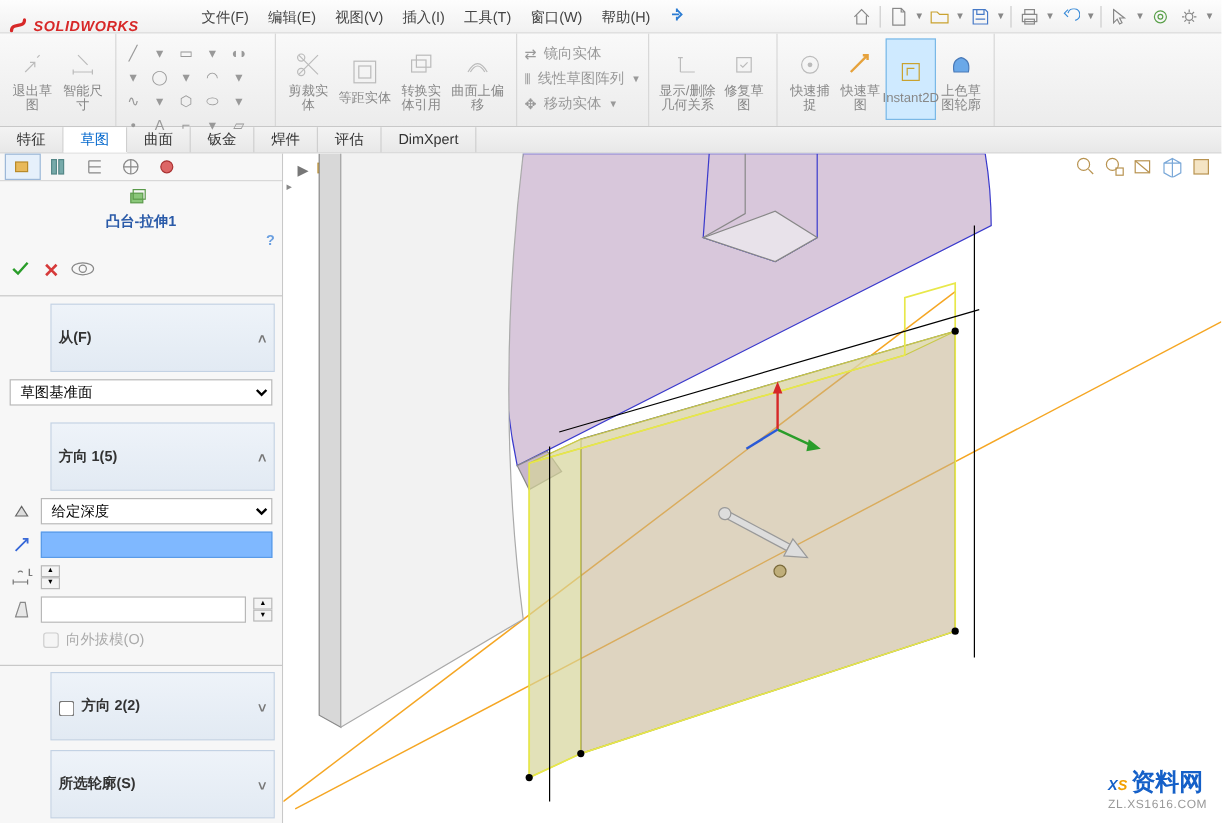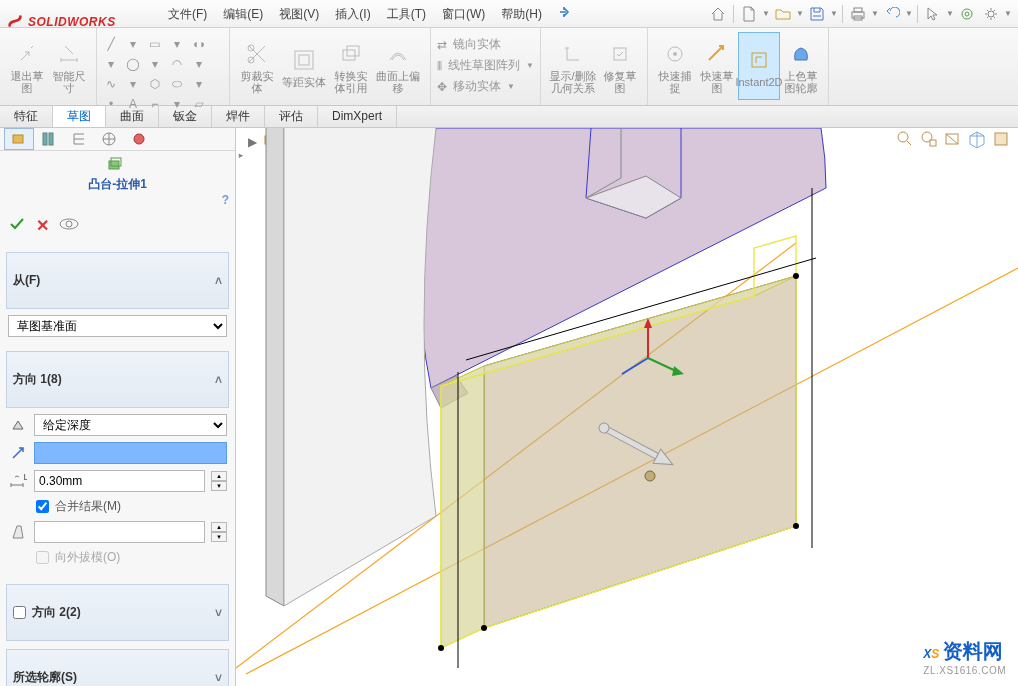--- a/index.html
+++ b/index.html
@@ -43,21 +43,21 @@
 .iconrow span.sel { border:1px solid #9db8d8; background:#e6f0fb; }
 .feature-hdr { display:flex; align-items:center; padding:4px 6px; font-weight:bold; color:#2a5aa8;flex-direction:column; }
 .feature-hdr .h-ico { margin-right:6px; }
 .feature-hdr .help { margin-left:auto; color:#6a9fe0; font-weight:bold; }
 .okrow { display:flex; align-items:center; gap:10px; padding:4px 8px 8px; }
 .okrow .ok svg path{ stroke:#2a9d2a; }
 .okrow .x { color:#d63a3a; font-weight:bold; font-size:16px; }
 .divline { height:1px; background:#c8c8c8; margin:2px 0; }
 
 .section { padding:4px 6px; }
-.sechdr { display:flex; align-items:center; background:linear-gradient(#eef3f9,#e2eaf3); border:1px solid #c3d2e4; padding:19px 6px; font-weight:bold; color:#333; }
+.sechdr { display:flex; align-items:flex-end; background:linear-gradient(#eef3f9,#e2eaf3); border:1px solid #c3d2e4; padding:19px 6px; font-weight:bold; color:#333;margin-left:36px; }
 .sechdr .chev { margin-left:auto; color:#777; }
 .row { display:flex; align-items:center; margin:6px 2px; gap:6px; }
 .row select, .row input[type=text] { flex:1; height:22px; border:1px solid #b8b8b8; background:#fff; padding:0 4px; }
 .row .pre { width:20px; height:20px; display:flex; align-items:center; justify-content:center; }
 .row.blue input { background:#7fb8ff; border-color:#5a9be8; }
 .spin { width:16px; display:flex; flex-direction:column; }
 .spin div { height:10px; border:1px solid #b8b8b8; font-size:7px; text-align:center; line-height:8px; background:#f4f4f4; }
 .chk { display:flex; align-items:center; gap:6px; margin:6px 4px 6px 30px; color:#555; }
 .chk input { width:13px; height:13px; }
 
@@ -388,21 +388,21 @@
           <span>从(F)</span>
           <span class="chev">˄</span>
         </div>
       <div class="row">
         <select><option>草图基准面</option></select>
       </div>
     </div>
 
     <div class="section">
       <div class="sechdr">
-          <span>方向 1(8)</span>
+          <span>方向 1(5)</span>
           <span class="chev">˄</span>
         </div>
       <div class="row">
         <span class="pre">
             <svg width="16" height="16">
               <path d="M3 12 L8 4 L13 12 Z" stroke="#666" fill="#ddd"></path>
             </svg>
           </span>
         <select><option>给定深度</option></select>
       </div>
@@ -414,30 +414,25 @@
           </span>
         <input type="text" value="" style="">
       </div>
       <div class="row">
         <span class="pre">
             <svg width="18" height="14">
               <path d="M2 11 H14 M2 9 V13 M14 9 V13 M6 3 Q8 1 10 3" stroke="#777" fill="none"></path>
               <text x="14" y="6" font-size="7" fill="#777">D1</text>
             </svg>
           </span>
-        <input type="text" value="0.30mm" style="">
         <div class="spin">
             <div>▴</div>
             <div>▾</div>
           </div>
       </div>
-      <div class="chk">
-          <input type="checkbox" checked="" style="">
-          <span>合并结果(M)</span>
-        </div>
       <div class="row">
         <span class="pre">
             <svg width="18" height="16">
               <path d="M4 14 L8 2 L12 2 L14 14 Z" stroke="#888" fill="#e8e8e8"></path>
             </svg>
           </span>
         <input type="text" value="" style="">
         <div class="spin">
             <div>▴</div>
             <div>▾</div>

